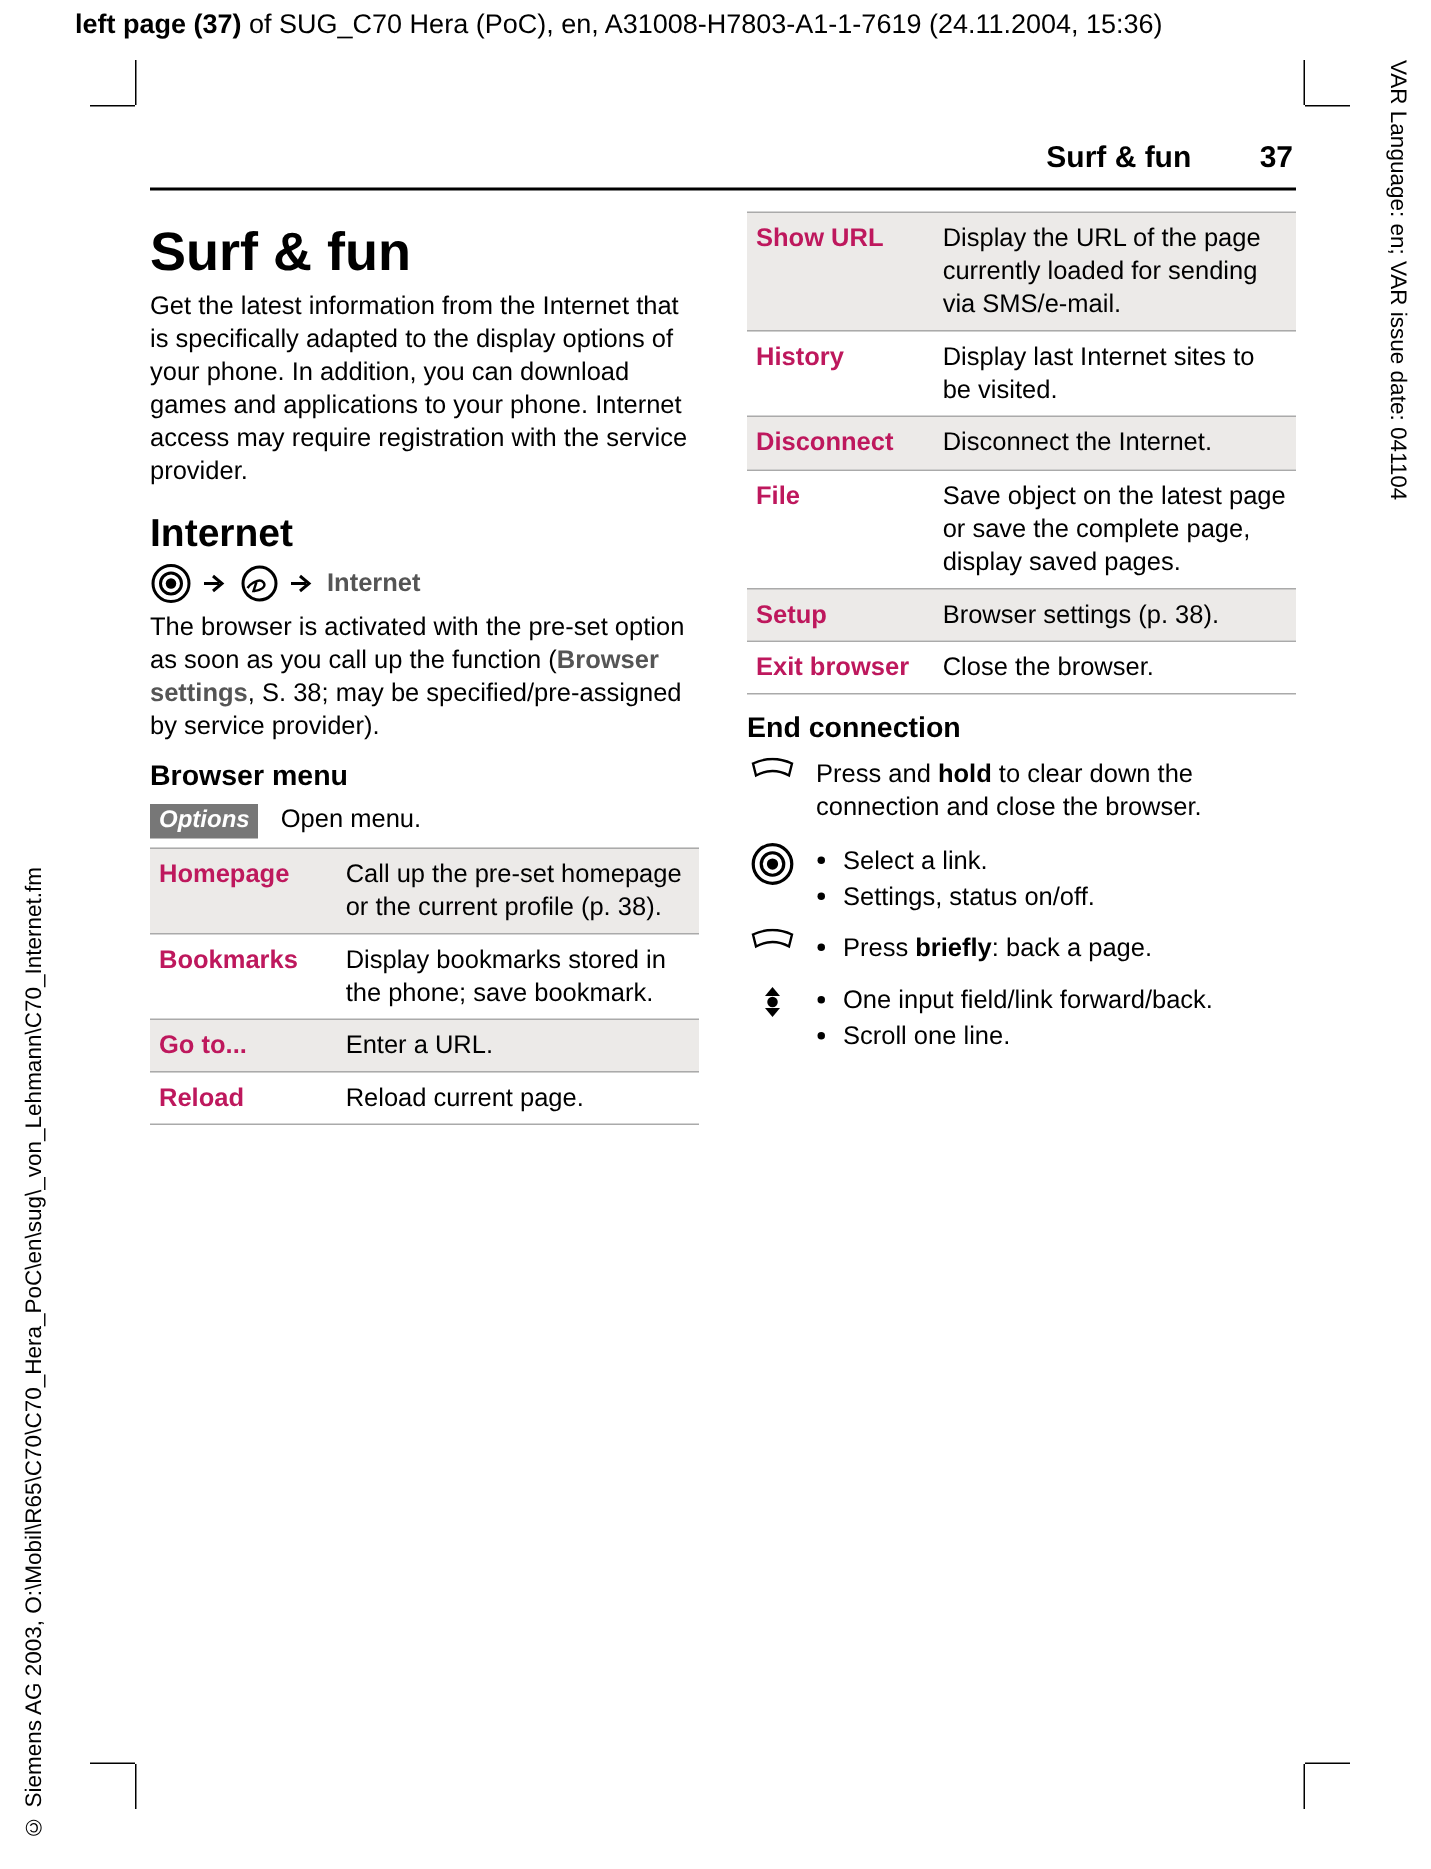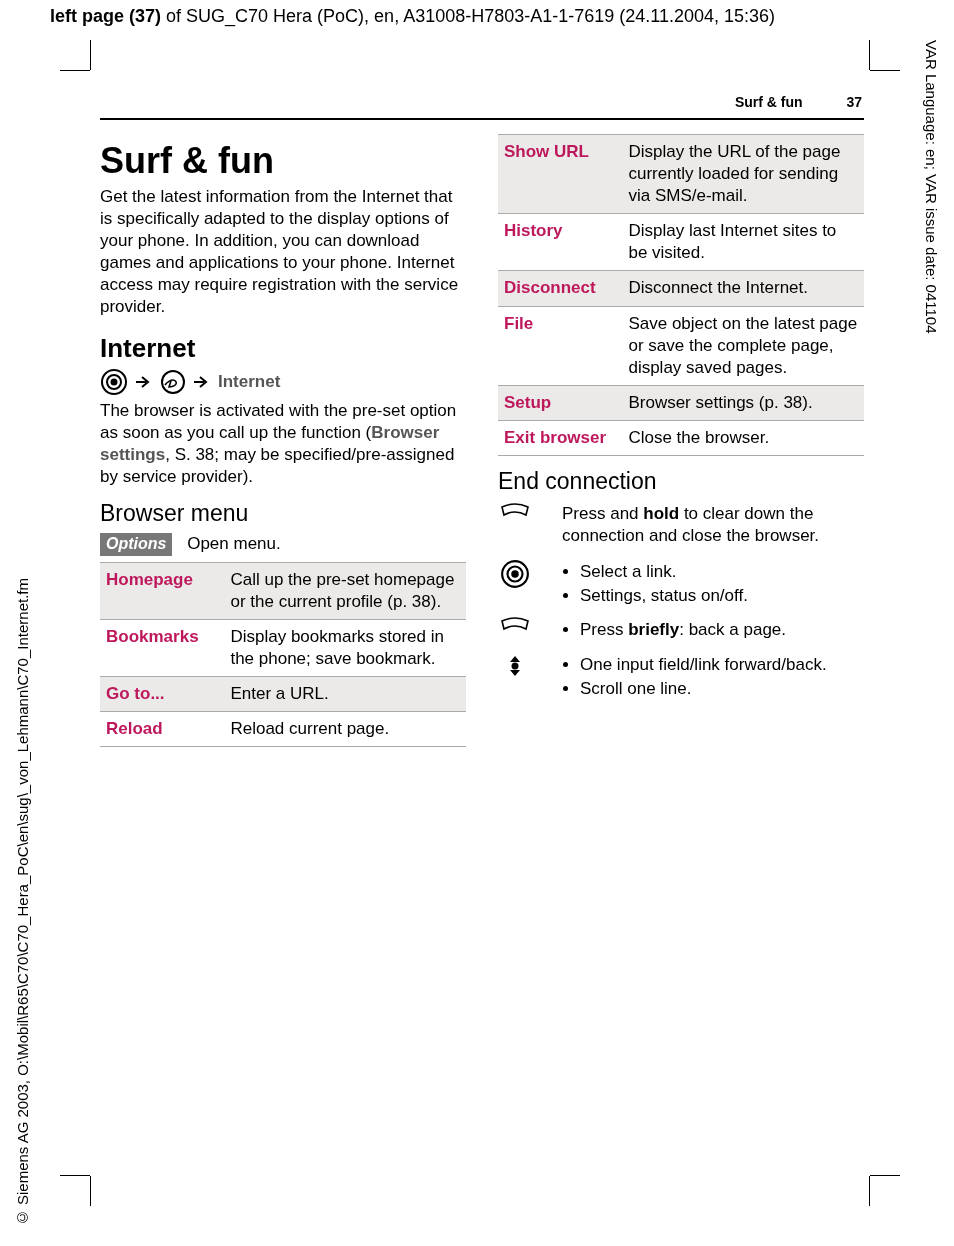--- a/index.html
+++ b/index.html
@@ -45,21 +45,21 @@
   .content {
     position: absolute;
     top: 90px;
     left: 100px;
     right: 90px;
   }
   .running-head {
     border-bottom: 2px solid #000;
     text-align: right;
     padding: 4px 2px 8px 2px;
-    font-size: 14px;
+    font-size: 20px;
     font-weight: bold;
   }
   .running-head .pn { margin-left: 40px; }
 
   .cols {
     display: flex;
     gap: 32px;
     margin-top: 14px;
   }
   .col { flex: 1 1 0; }
@@ -68,23 +68,23 @@
     font-size: 36px;
     margin: 6px 0 4px 0;
     font-weight: bold;
   }
   h2 {
     font-size: 26px;
     margin: 14px 0 4px 0;
     font-weight: bold;
   }
   h3 {
-    font-size: 23px;
+    font-size: 19px;
     margin: 12px 0 6px 0;
-    font-weight: normal;
+    font-weight: bold;
   }
   p, li, td, th { font-size: 17px; line-height: 1.3; }
   p { margin: 0 0 4px 0; }
 
   .options-key {
     display: inline-block;
     background: #777;
     color: #fff;
     font-weight: bold;
     padding: 1px 6px;
@@ -116,21 +116,21 @@
     align-items: center;
     gap: 8px;
     margin: 4px 0 4px 0;
     font-size: 17px;
   }
   .nav-path .lbl { font-weight: bold; color:#555; }
 
   .icon-col {
     display: flex;
     align-items: flex-start;
-    gap: 30px;
+    gap: 12px;
     margin: 8px 0;
   }
   .icon-col .ic { flex: 0 0 34px; display:flex; justify-content:center; }
   .icon-col ul { margin: 0; padding-left: 18px; }
   .icon-col ul li { margin: 2px 0; }
 
   svg { display: block; }
   .grey { color:#555; }
 </style>
 </head>

